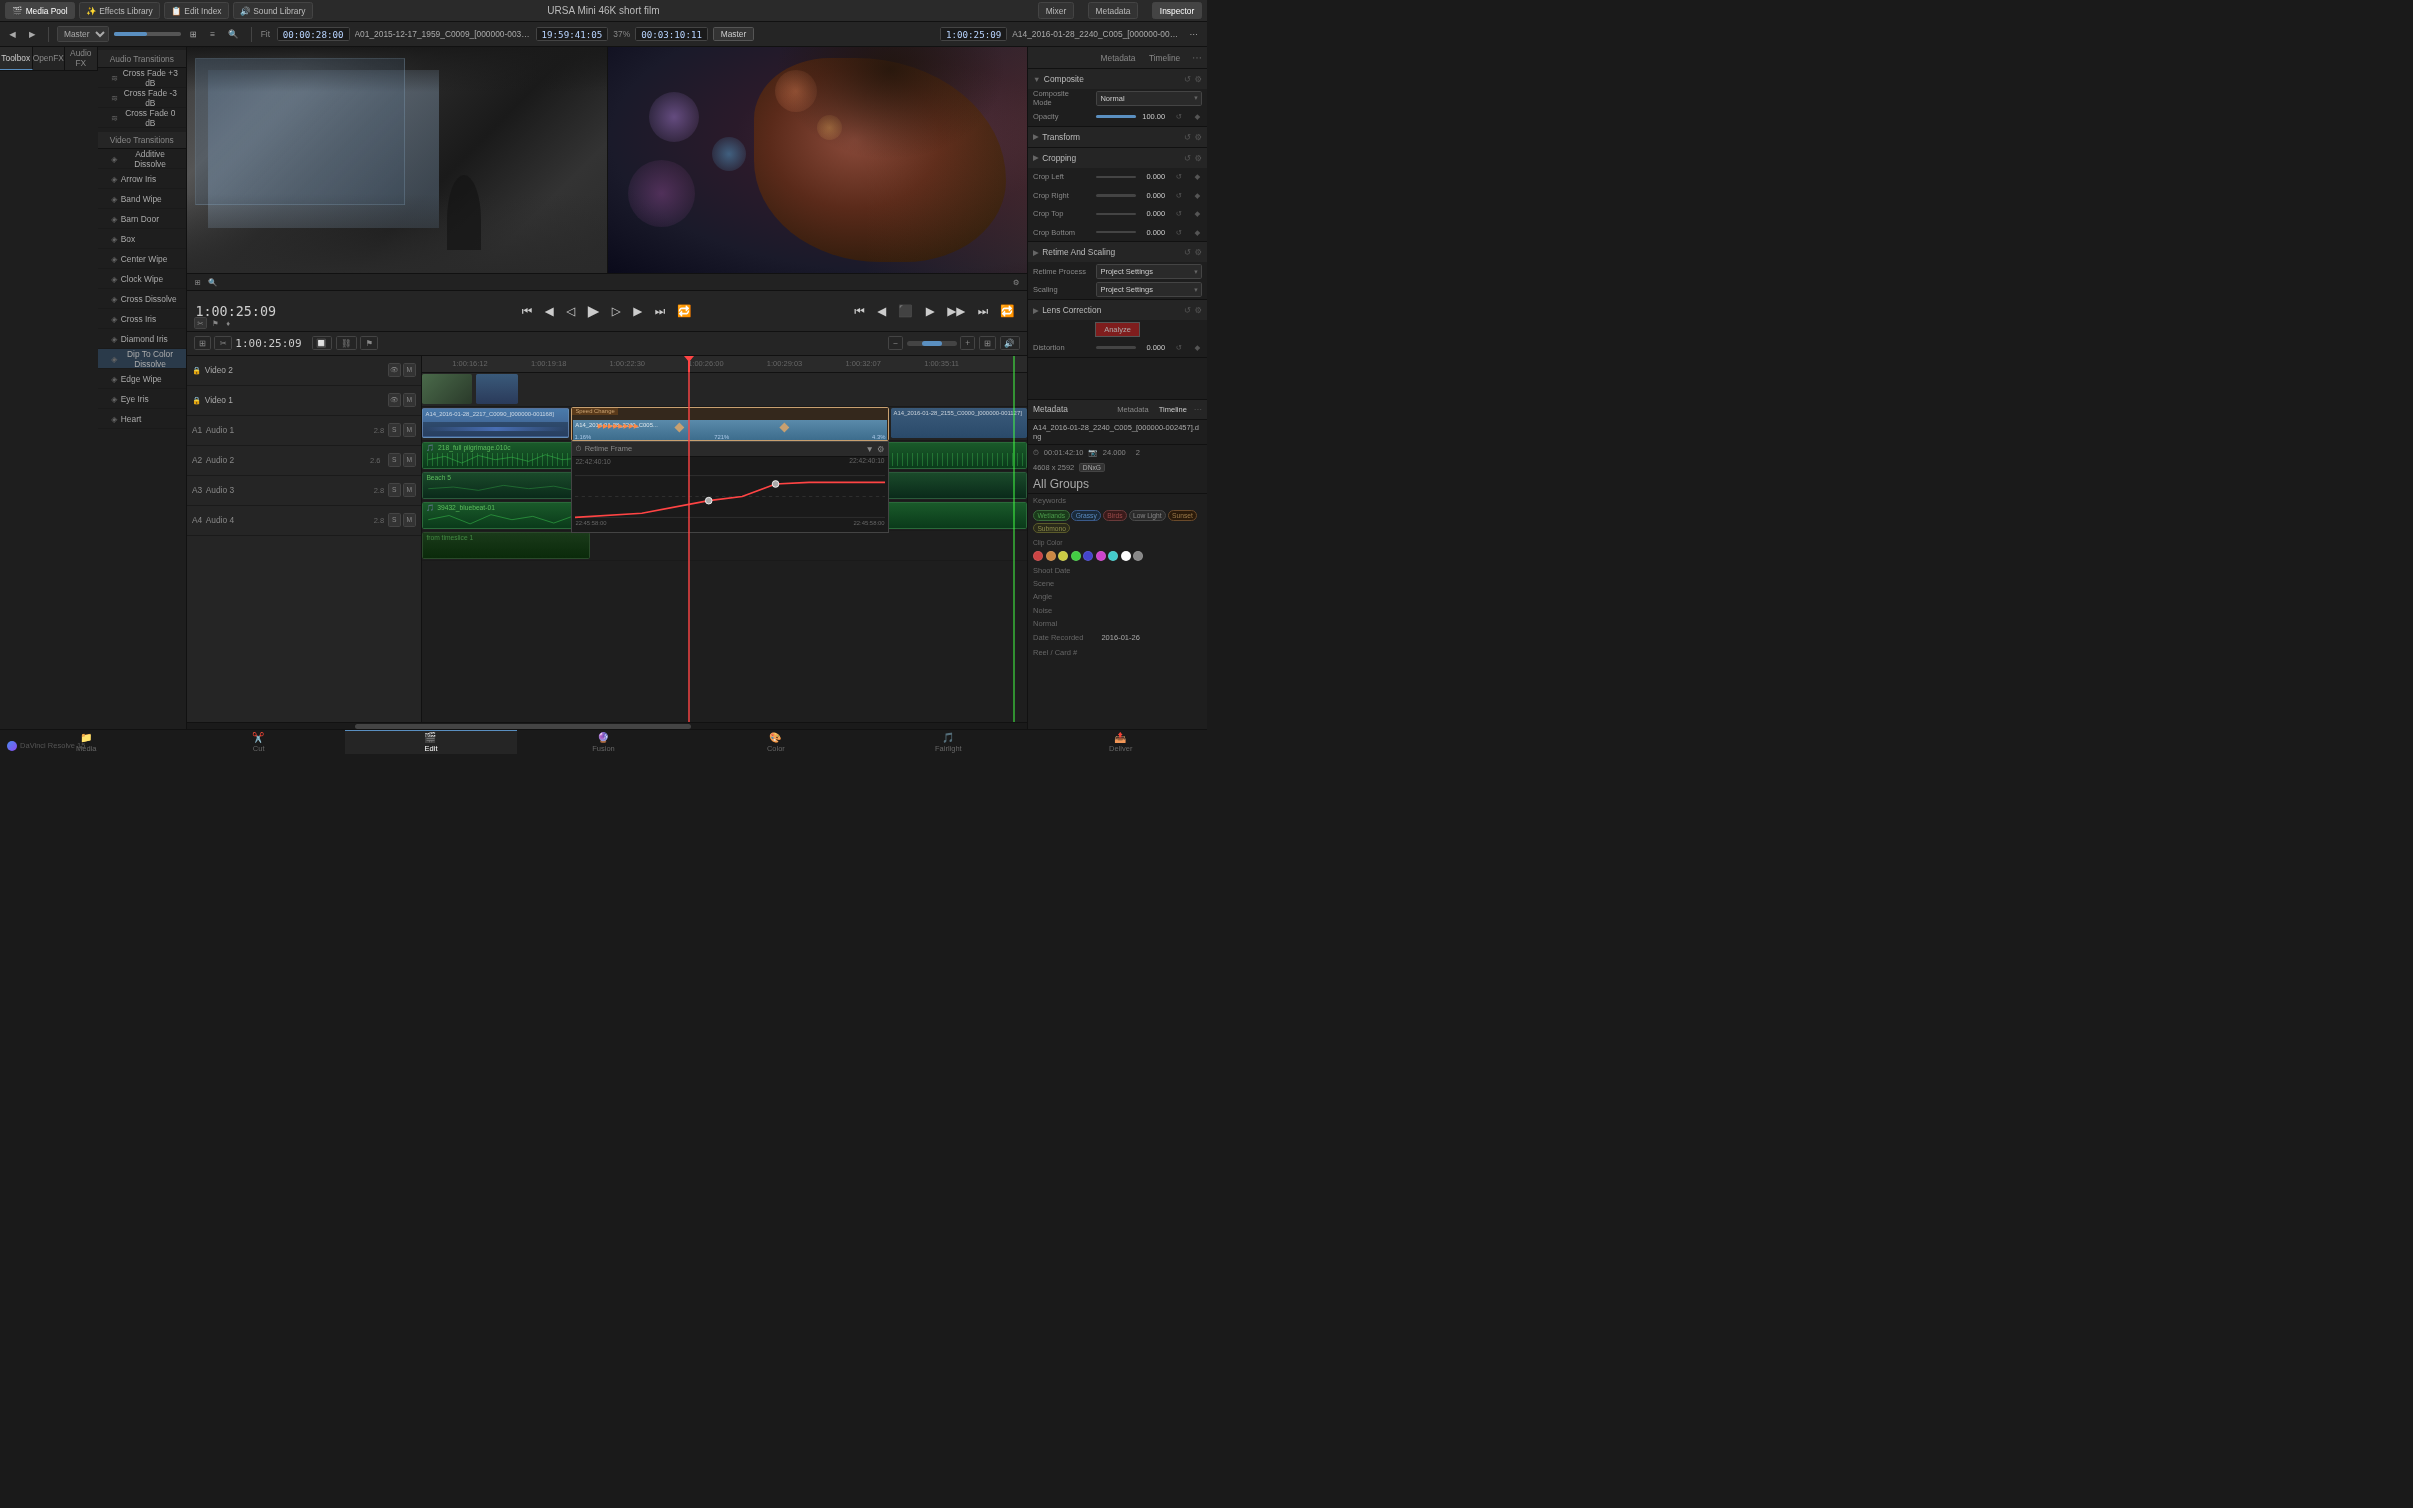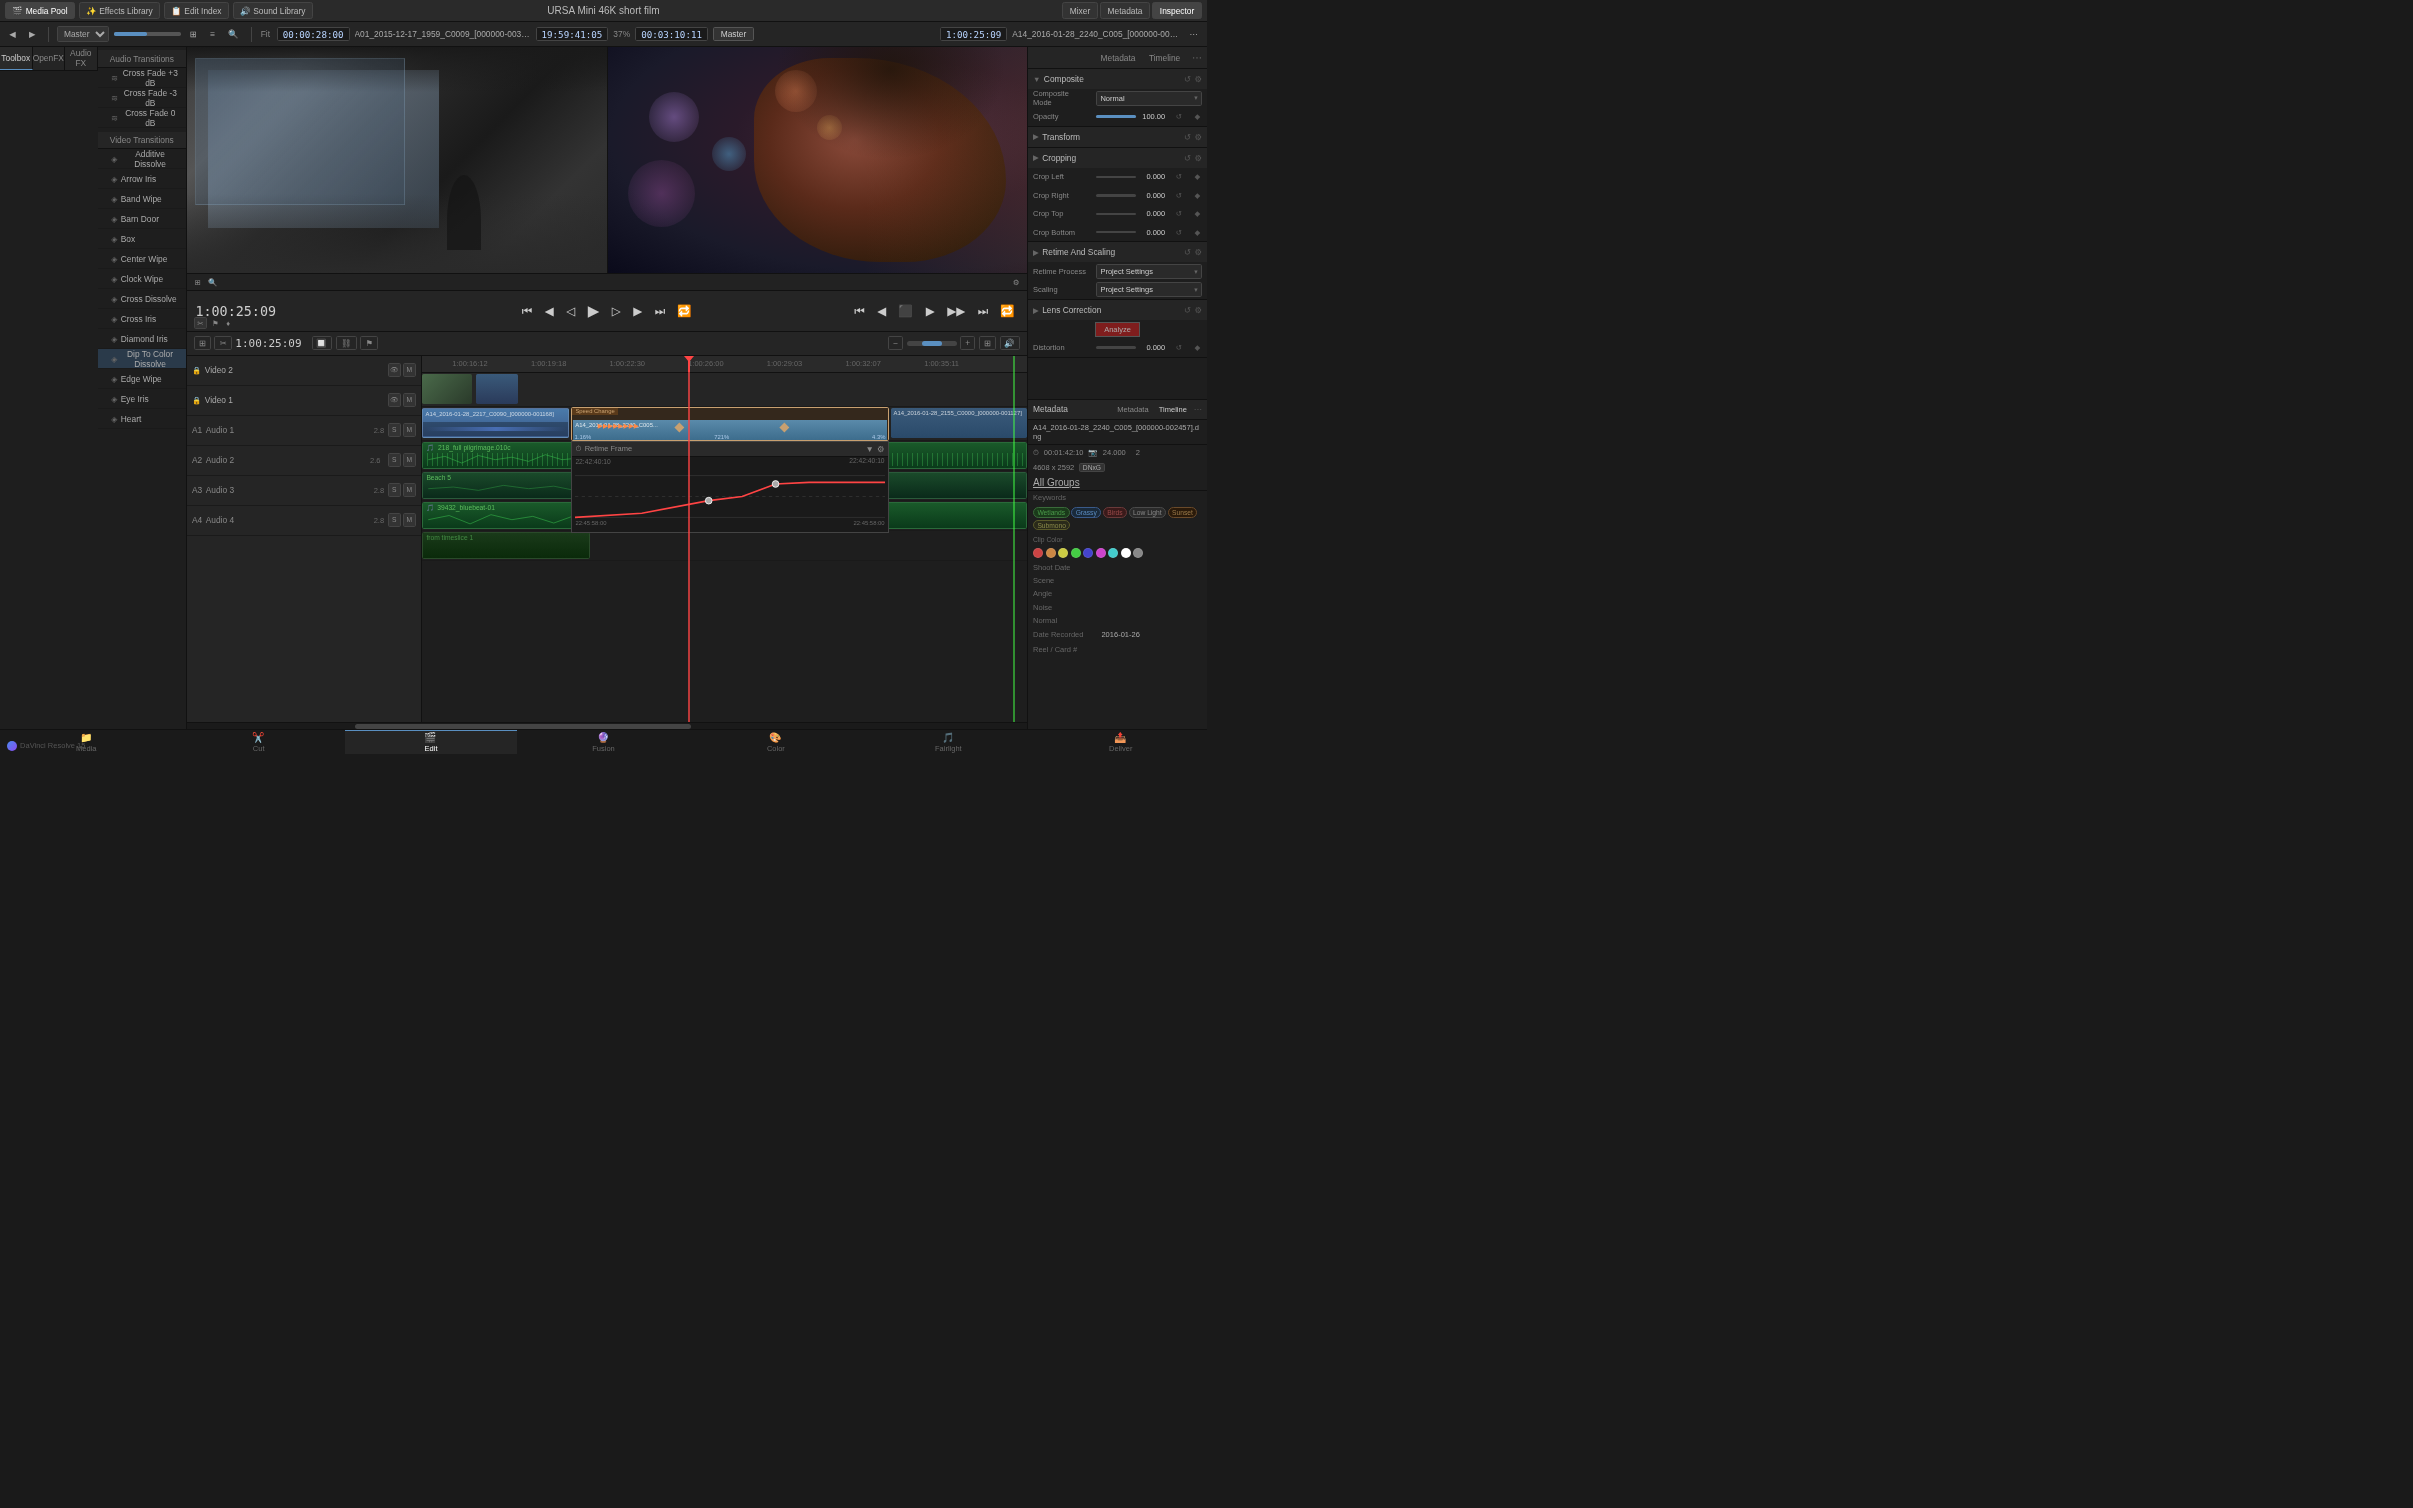--- a/index.html
+++ b/index.html
@@ -681,21 +681,21 @@
   </div>
   <div class="top-btn">
     <span>🔊</span>
     <span>Sound Library</span>
   </div>
 
   <div class="top-bar-center">
     <span>URSA Mini 46K short film</span>
   </div>
 
-  <div style="margin-left: auto; display: flex; gap: 2px; align-items: flex-end;">
+  <div style="margin-left: auto; display: flex; gap: 14px; align-items: flex-end;">
     <div class="top-btn">
       <span>Mixer</span>
     </div>
     <div class="top-btn">
       <span>Metadata</span>
     </div>
     <div class="top-btn active">
       <span>Inspector</span>
     </div>
   </div>
@@ -1295,21 +1295,21 @@
         <span>📷</span>
         <span>24.000</span>
         <span></span>
         <span>2</span>
       </div>
       <div class="meta-info-row">
         <span>4608 x 2592</span>
         <span class="meta-badge">DNxG</span>
       </div>
 
-      <div style="padding:1.7px 5px;font-size:10px;color:#aaa;border-bottom:0.8px solid #111;text-decoration:underline;">All Groups</div>
+      <div style="padding:1.7px 5px;font-size:12px;color:#aaa;border-bottom:0.8px solid #111;">All Groups</div>
 
       <div style="height:13.4px;display:flex;align-items:center;padding:0 5px;font-size:7.5px;color:#666;">Keywords</div>
       <div class="meta-keyword-row">
         <span class="keyword-chip chip-green">Wetlands</span>
         <span class="keyword-chip chip-blue">Grassy</span>
         <span class="keyword-chip chip-red">Birds</span>
         <span class="keyword-chip chip-gray">Low Light</span>
         <span class="keyword-chip chip-orange">Sunset</span>
         <span class="keyword-chip chip-yellow">Submono</span>
       </div>

